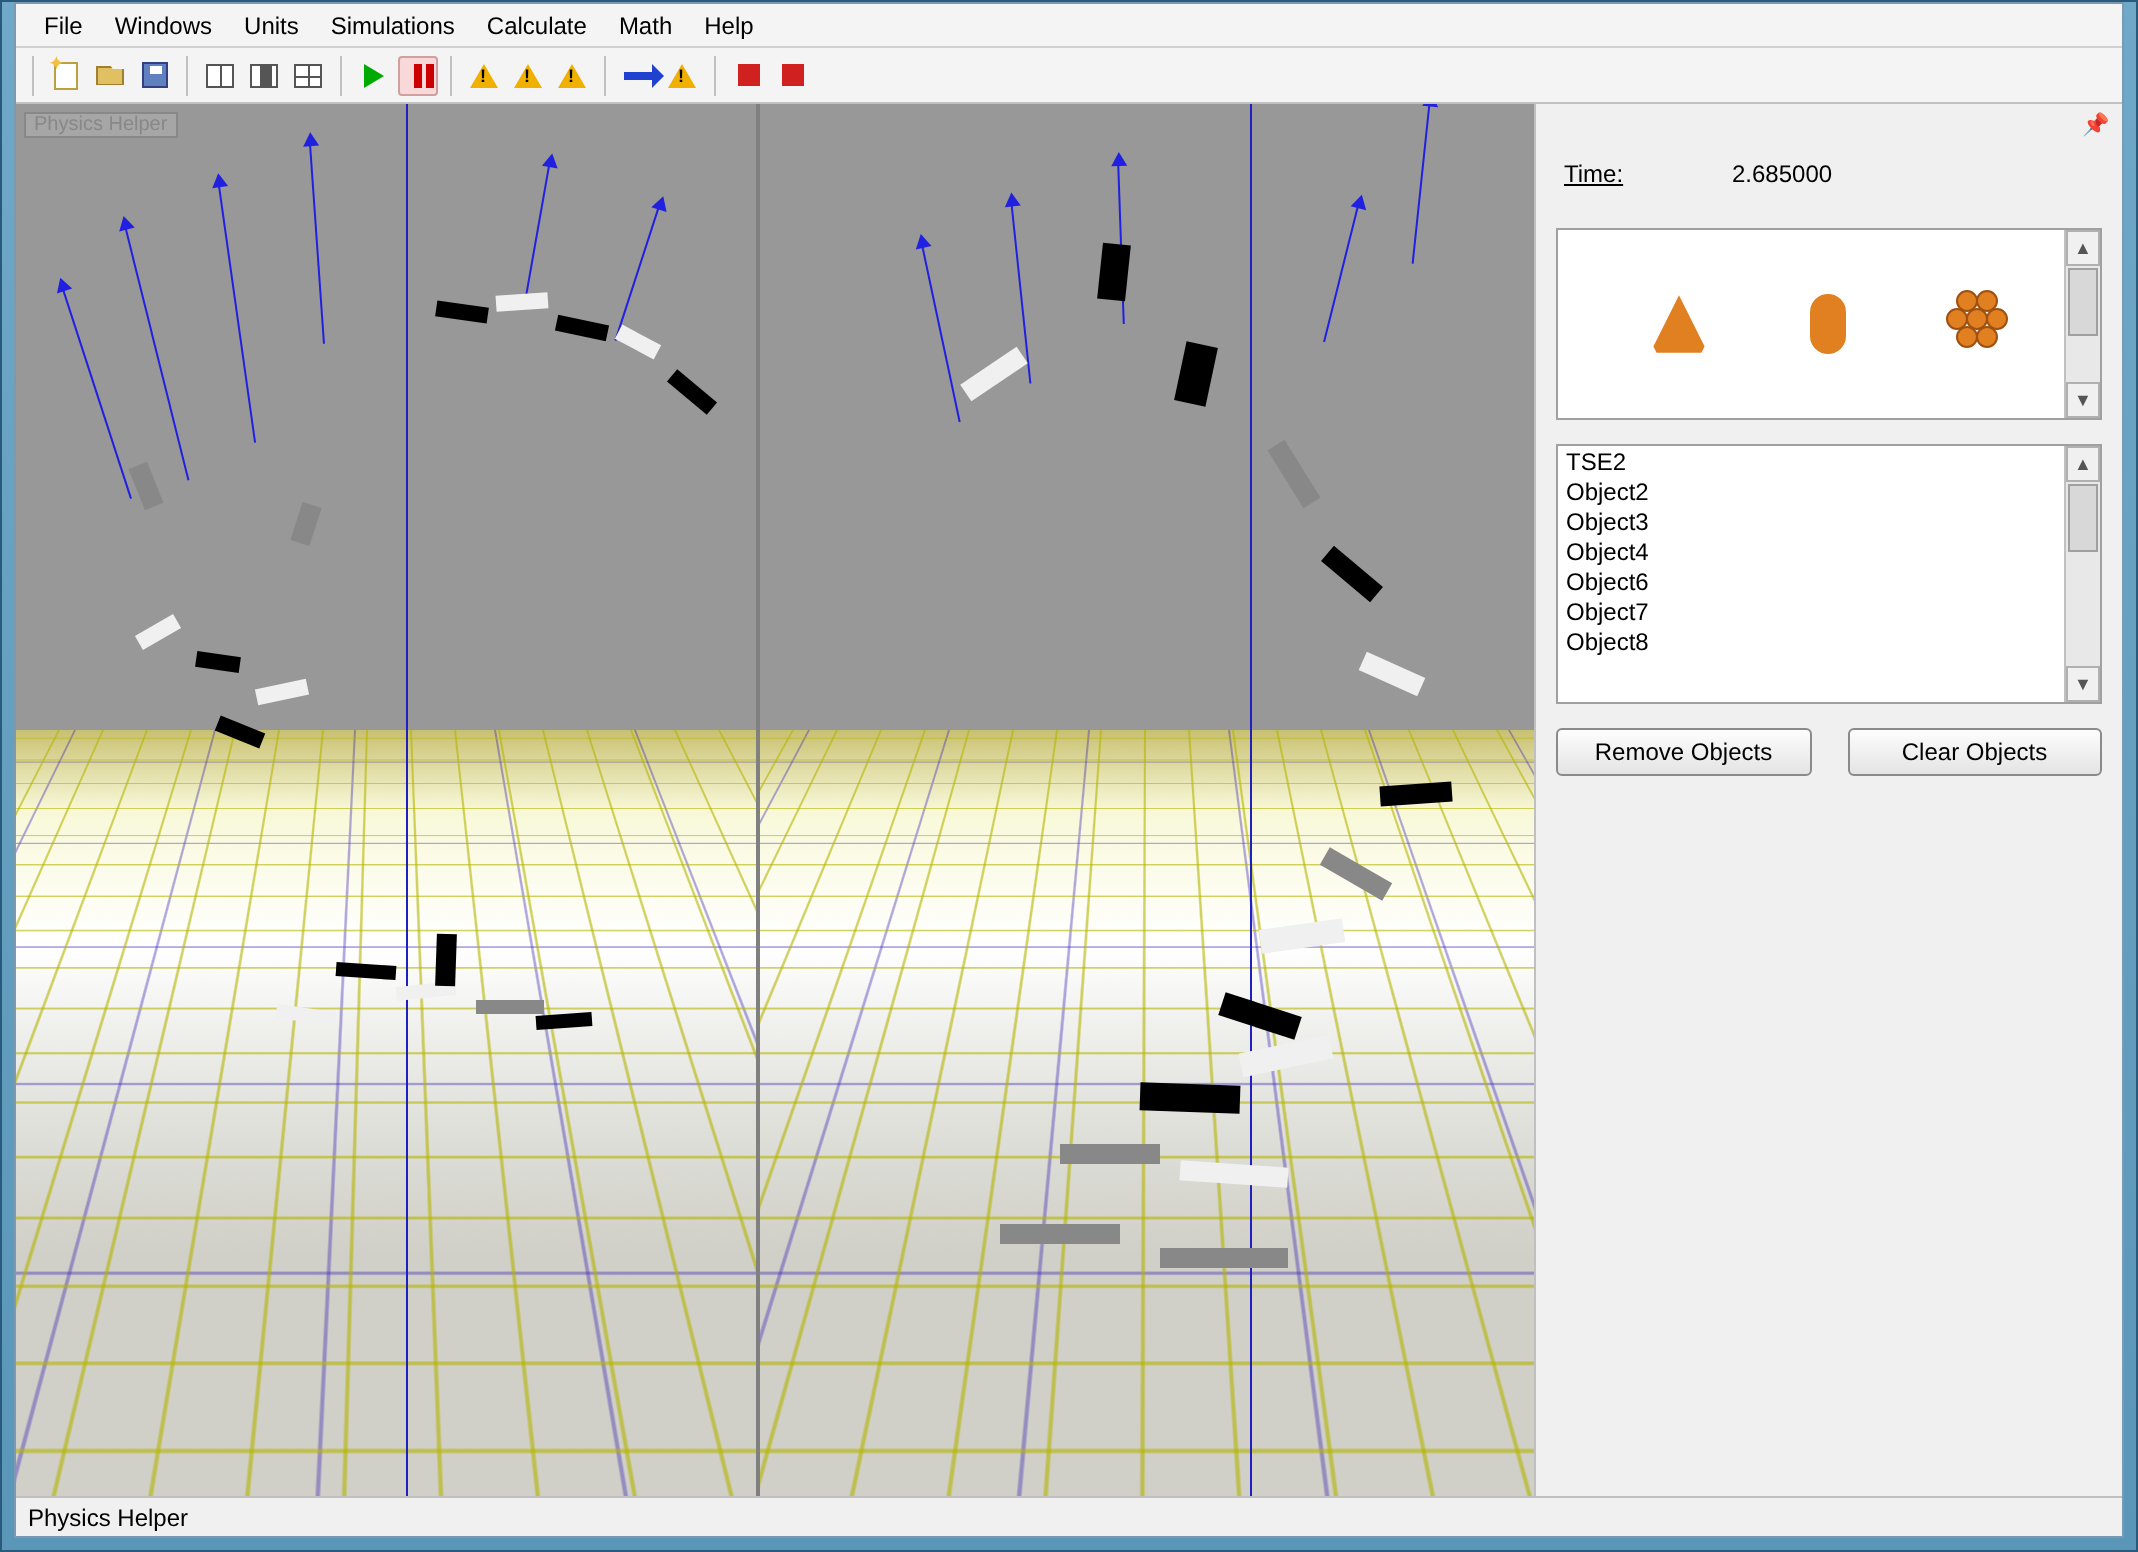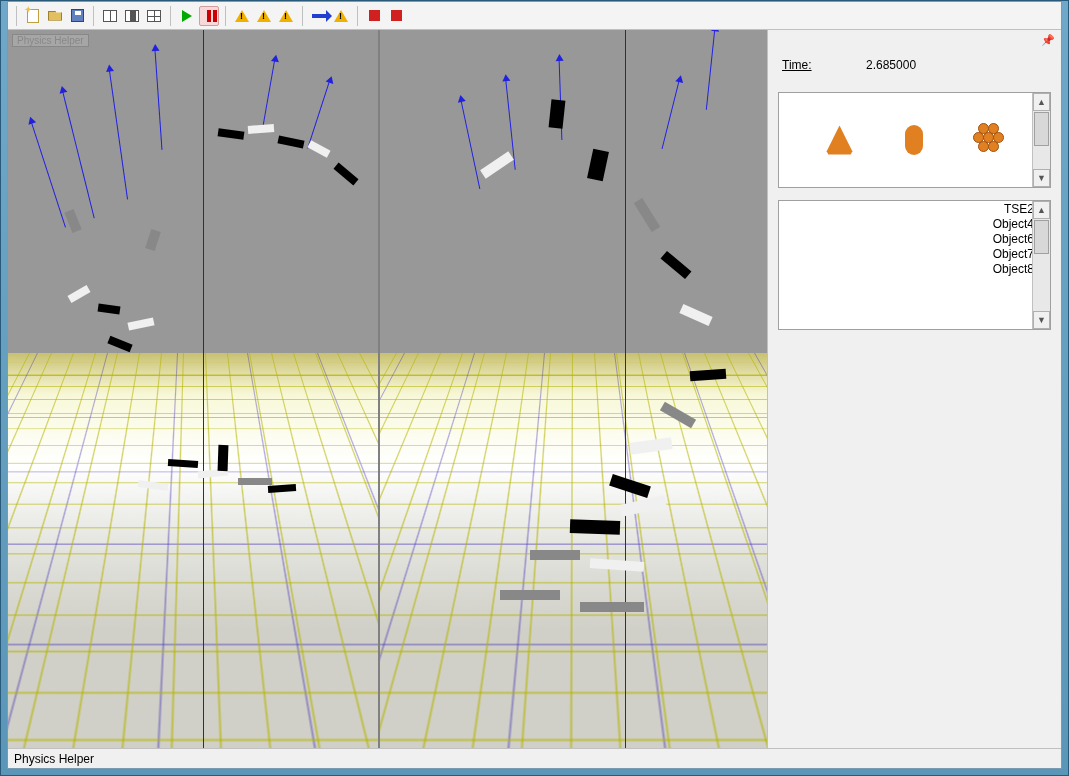--- a/index.html
+++ b/index.html
@@ -83,36 +83,45 @@
 .vscroll .sb-btn { height:18px; background:#f0f0f0; border:1px solid #b0b0b0; display:flex; align-items:center; justify-content:center; font-size:9px; color:#555; }
 .vscroll .sb-thumb { flex:0 0 34px; margin:1px; background:#d8d8d8; border:1px solid #a0a0a0; }
 .vscroll .sb-track { flex:1; }
 .shape { width:32px; height:32px; }
 .shape.cone { background:#e08020; clip-path: polygon(50% 5%, 90% 85%, 85% 95%, 15% 95%, 10% 85%); }
 .shape.capsule { width:18px; height:30px; background:#e08020; border-radius: 10px; }
 .shape.spheres { position:relative; width:34px; height:34px; }
 .shape.spheres i { position:absolute; width:11px; height:11px; background:#e08020; border:1px solid #a05010; border-radius:50%; }
 
 .objlist { height:130px; border:1px solid #a0a0a0; background:#fff; overflow:hidden; position:relative; font-size:12px; }
-.objlist .items { position:absolute; left:2px; top:1px; right:14px;text-align:right; }
+.objlist .items { position:absolute; left:2px; top:1px; right:25px; }
 .objlist .items div { padding:0 2px; line-height:15px; height:15px; overflow:hidden; }
 .objlist .vscroll { position:absolute; right:0; top:0; bottom:0; width:18px; background:#e8e8e8; border-left:1px solid #c0c0c0; display:flex; flex-direction:column; }
 
 .btnrow { display:flex; gap:18px; }
 .pbtn { flex:1; height:24px; background: linear-gradient(#fdfdfd,#e4e4e4); border:1px solid #8a8a8a; border-radius:3px; display:flex; align-items:center; justify-content:center; cursor:default; }
 
 .statusbar { height:20px; background:#f0f0f0; border-top:1px solid #c0c0c0; padding:2px 6px; display:flex; align-items:center; font-size:12px; }
 </style>
 </head>
 <body>
 
 <div class="window">
 
   <div class="client">
 
+    <div class="menubar">
+      <div class="mitem">File</div>
+      <div class="mitem">Windows</div>
+      <div class="mitem">Units</div>
+      <div class="mitem">Simulations</div>
+      <div class="mitem">Calculate</div>
+      <div class="mitem">Math</div>
+      <div class="mitem">Help</div>
+    </div>
 
     <div class="toolbar">
       <div class="tool-sep"></div>
       <div class="tbtn">
           <span class="ico-new"></span>
         </div>
       <div class="tbtn">
           <span class="ico-open"></span>
         </div>
       <div class="tbtn">
@@ -253,33 +262,39 @@
             <div class="sb-btn">▲</div>
             <div class="sb-thumb"></div>
             <div class="sb-track"></div>
             <div class="sb-btn">▼</div>
           </div>
         </div>
 
         <div class="objlist">
           <div class="items">
             <div>TSE2</div>
+            <div>Object2</div>
+            <div>Object3</div>
             <div>Object4</div>
             <div>Object6</div>
             <div>Object7</div>
             <div>Object8</div>
           </div>
           <div class="vscroll">
             <div class="sb-btn">▲</div>
             <div class="sb-thumb"></div>
             <div class="sb-track"></div>
             <div class="sb-btn">▼</div>
           </div>
         </div>
 
+        <div class="btnrow">
+          <div class="pbtn">Remove Objects</div>
+          <div class="pbtn">Clear Objects</div>
+        </div>
       </div>
     </div>
 
     <div class="statusbar">
       <span>Physics Helper</span>
     </div>
 
   </div>
 </div>
 

